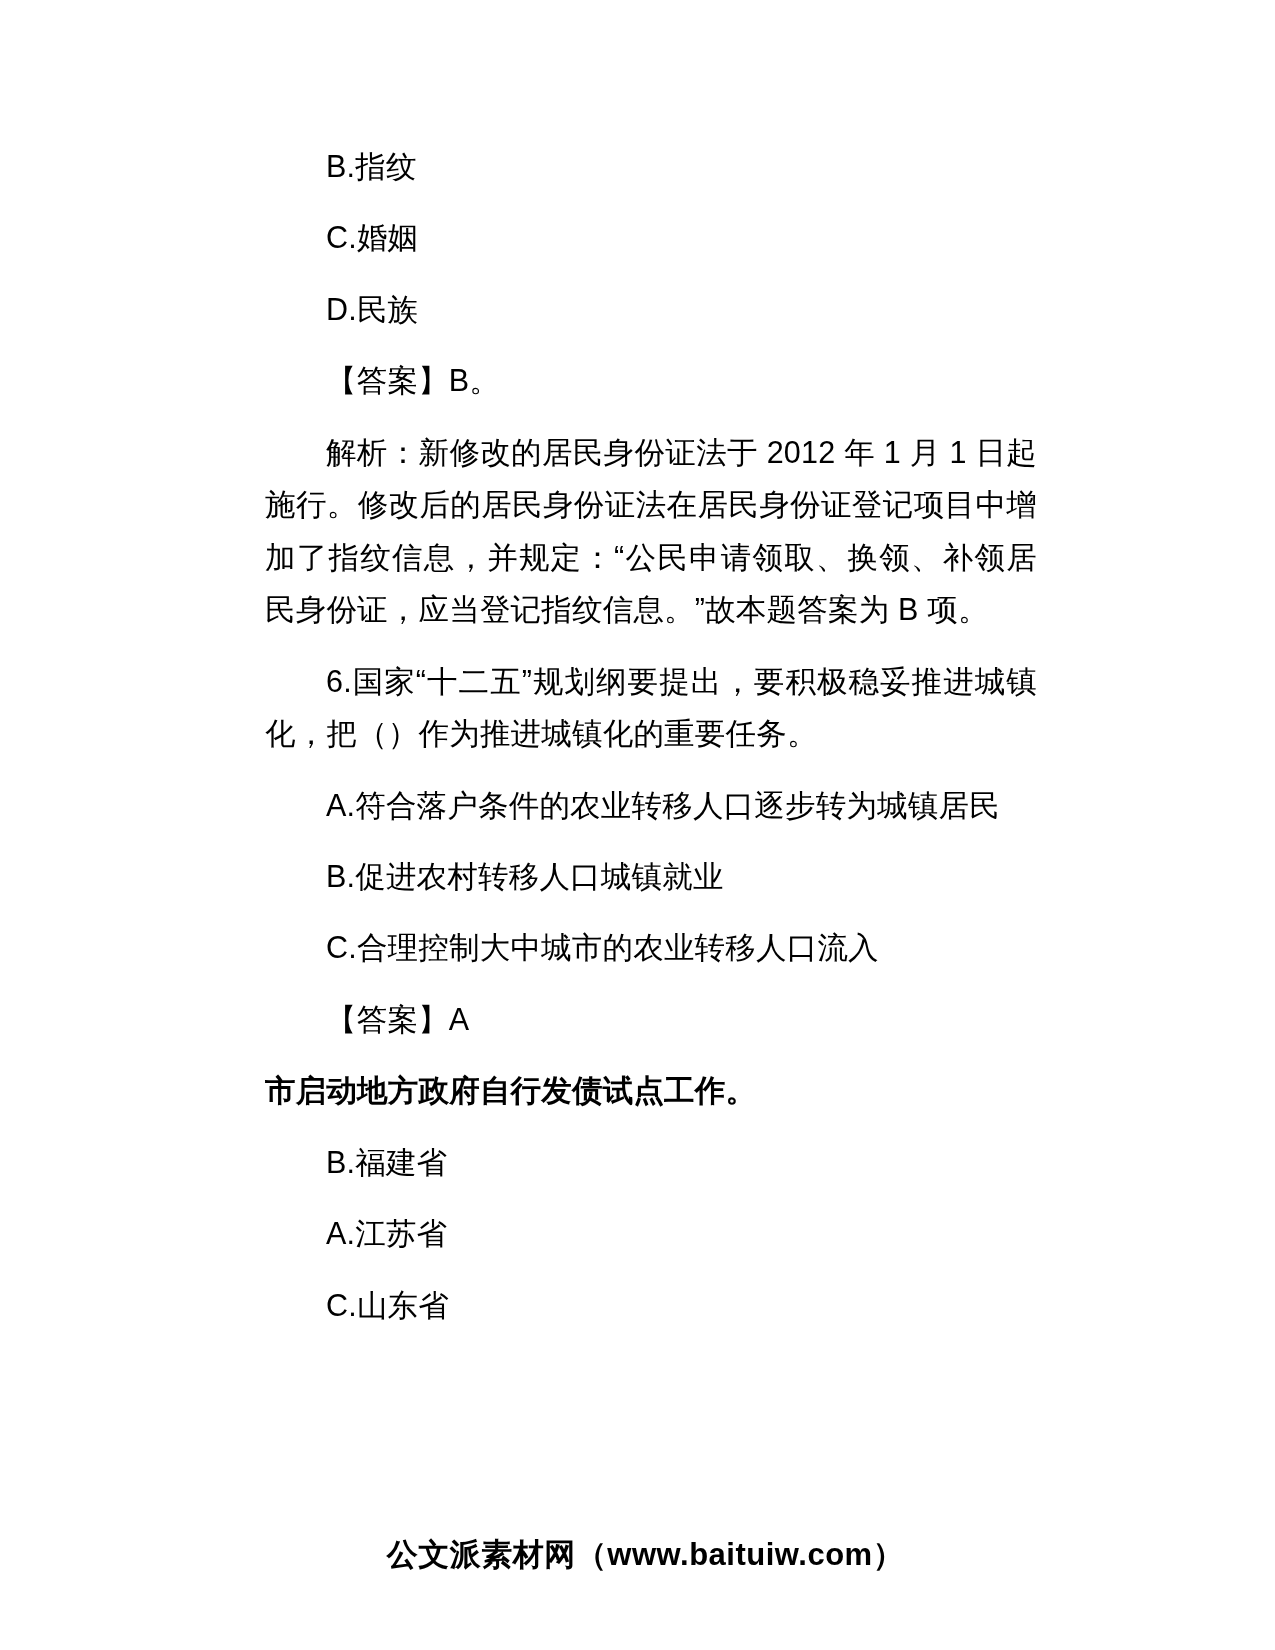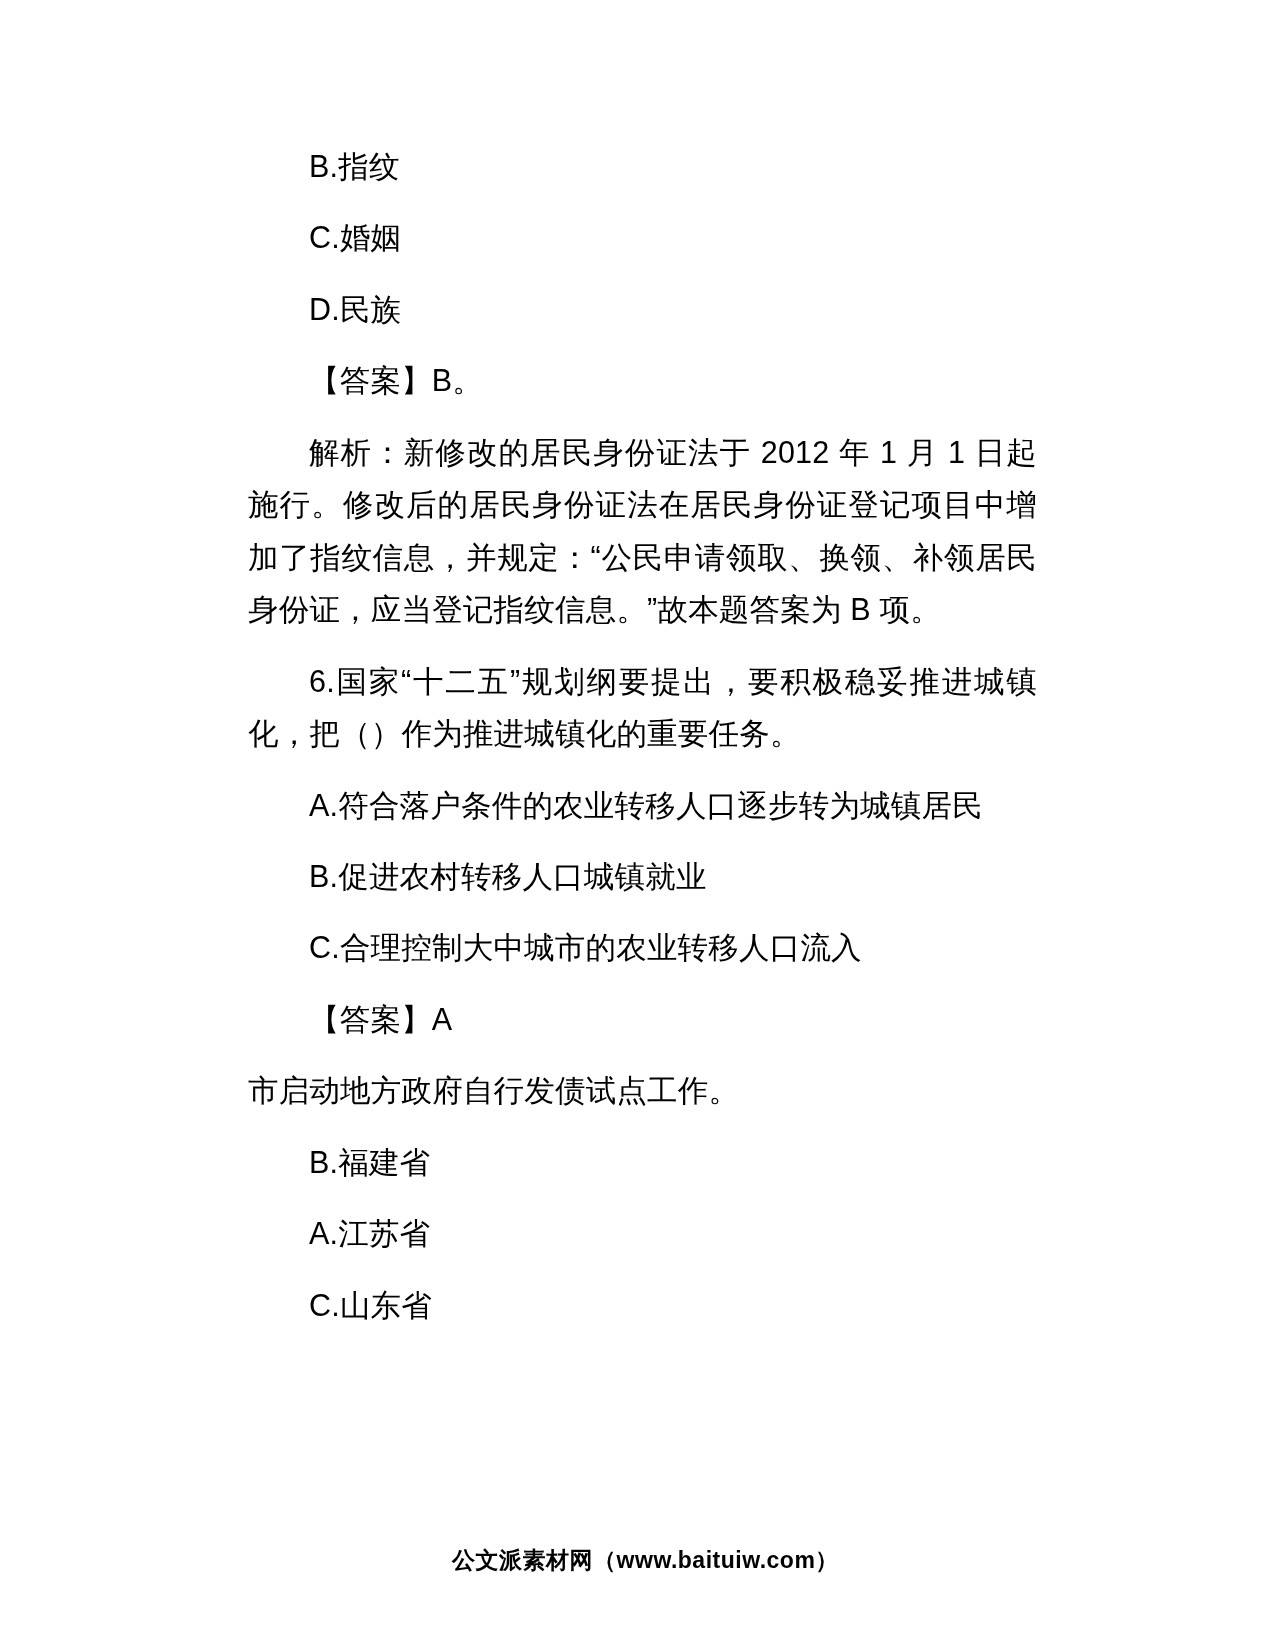--- a/index.html
+++ b/index.html
@@ -21,39 +21,39 @@
     height: 1650px;
     box-sizing: border-box;
     padding: 140px 238px 0 248px;
   }
   .doc-body {
     font-size: 30.5px;
     line-height: 1.72;
     letter-spacing: 0.2px;
   }
   .para {
-    margin: 0 0 19px 0;
+    margin: 0 0 19px 17px;
     text-align: justify;
     text-justify: inter-ideograph;
   }
   .indent {
     text-indent: 2em;
   }
   .bold {
-    font-weight: normal;
+    font-weight: bold;
   }
   .footer {
     position: absolute;
     left: 16px;
     right: 0;
     bottom: 74px;
     text-align: center;
     font-family: "Liberation Sans", sans-serif;
     font-weight: bold;
-    font-size: 23px;
+    font-size: 31px;
     letter-spacing: 0.5px;
     color: #000000;
   }
 </style>
 </head>
 <body>
 
 <div class="page">
   <div class="doc-body">
 

